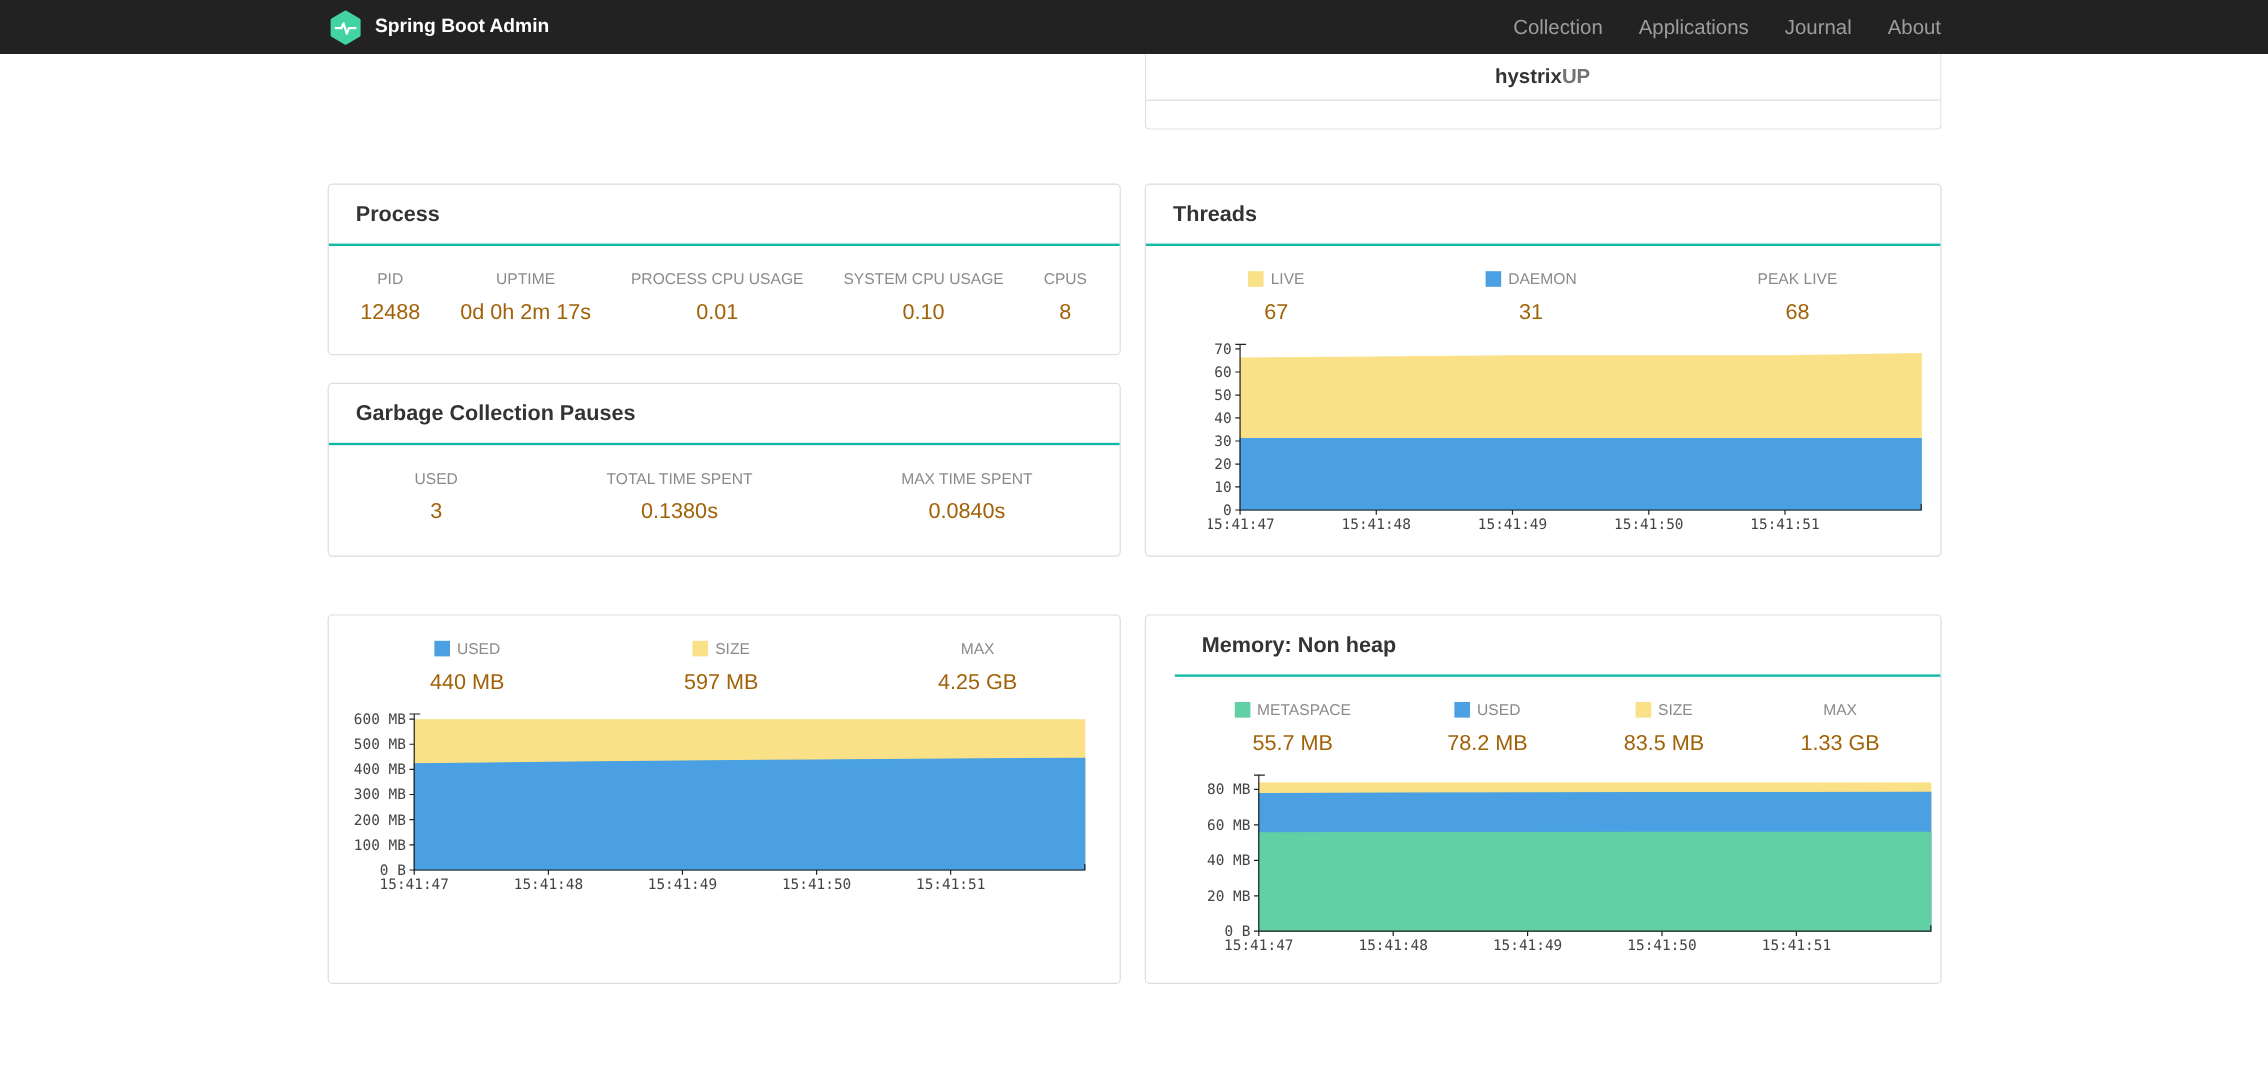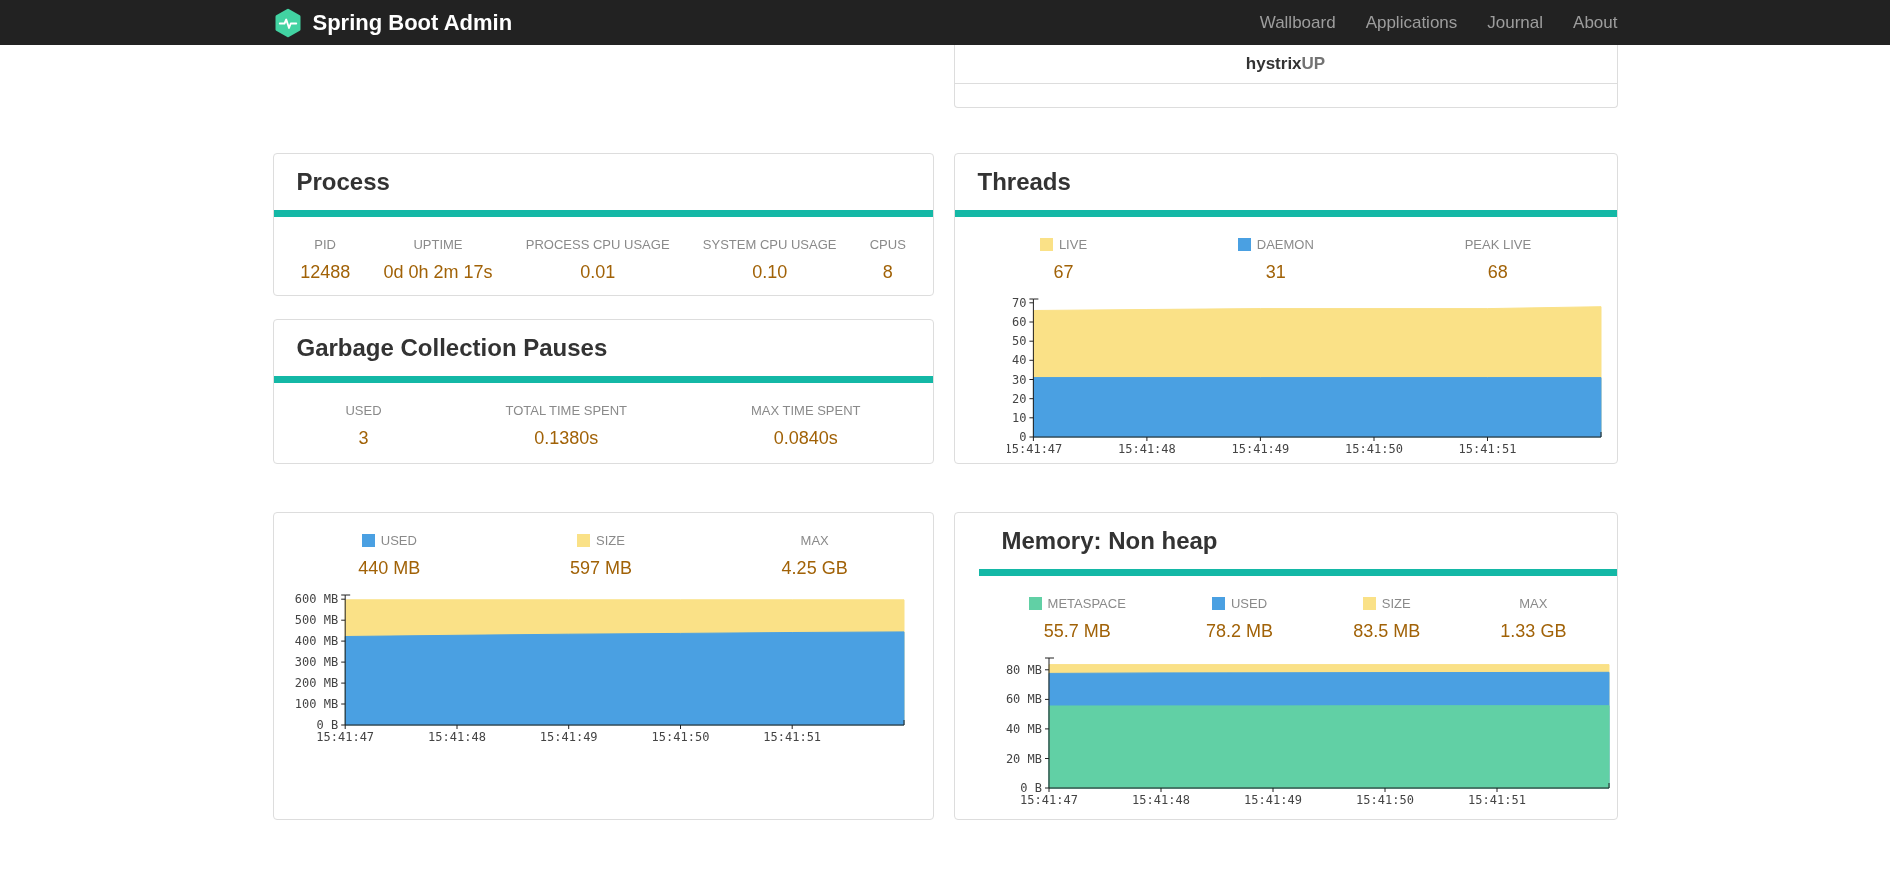--- a/index.html
+++ b/index.html
@@ -2,35 +2,35 @@
 <html><head>
 <meta charset="utf-8">
 <style>
   html,body{margin:0;padding:0;width:1890px;height:892px;background:#ffffff;
     font-family:"Liberation Sans",sans-serif;overflow:hidden;}
 
   
   .navbar{height:45px;background:#222222;}
   .navbar-inner{width:1345px;height:100%;margin:0 auto;display:flex;align-items:center;}
   .brand{display:flex;align-items:center;gap:10px;cursor:pointer;}
-  .brand-text{color:#ffffff;font-weight:bold;font-size:22px;}
+  .brand-text{color:#ffffff;font-weight:bold;font-size:16px;}
   .nav{margin-left:auto;display:flex;gap:30px;}
   .nav-item{color:#9d9d9d;font-size:17px;cursor:pointer;}
 
   
   .content{width:1345px;margin:0 auto;position:relative;}
   .row{display:flex;gap:20px;}
   .row1{margin-top:45px;}
   .row2{margin-top:48px;}
   .col-left{width:661px;flex:none;}
 
   
   .card{border:1px solid #ddd;border-radius:4px;background:#fff;box-sizing:border-box;}
-  .card-header{padding:14px 23px;font-size:24px;font-weight:bold;color:#333;
-    border-bottom:7px solid #14b8a6;}
+  .card-header{padding:14px 23px;font-size:18px;font-weight:bold;color:#333;
+    border-bottom:2px solid #14b8a6;}
   .process-card{height:143px;}
   .gc-card{height:145px;margin-top:23px;}
   .threads-card{width:664px;height:311px;flex:none;}
   .heap-card{width:661px;height:308px;flex:none;}
   .nonheap-card{width:664px;height:308px;flex:none;padding-left:24px;}
 
   
   .status-card{margin-left:681px;width:664px;height:63px;border:1px solid #ddd;
     border-top:none;border-radius:0 0 4px 4px;box-sizing:border-box;background:#fff;}
   .status-row{display:flex;justify-content:center;align-items:center;
@@ -57,21 +57,21 @@
 <header class="navbar">
   <div class="navbar-inner">
     <div class="brand">
       <svg width="30" height="30" viewBox="0 0 24 24">
         <path d="M12 1.8 L20.8 6.9 V17.1 L12 22.2 L3.2 17.1 V6.9 Z" fill="#42d3a2" stroke="#42d3a2" stroke-width="2.4" stroke-linejoin="round"></path>
         <polyline points="5.4,12.4 9.2,12.4 10.6,9.2 12.8,16 14.2,12.4 18.6,12.4" fill="none" stroke="#ffffff" stroke-width="1.5" stroke-linecap="round" stroke-linejoin="round"></polyline>
       </svg>
       <span class="brand-text">Spring Boot Admin</span>
     </div>
     <nav class="nav">
-      <span class="nav-item">Wallboard</span>
+      <span class="nav-item">Collection</span>
       <span class="nav-item">Applications</span>
       <span class="nav-item">Journal</span>
       <span class="nav-item">About</span>
     </nav>
   </div>
 </header>
 
 <main class="content">
 
   <section class="status-card">

